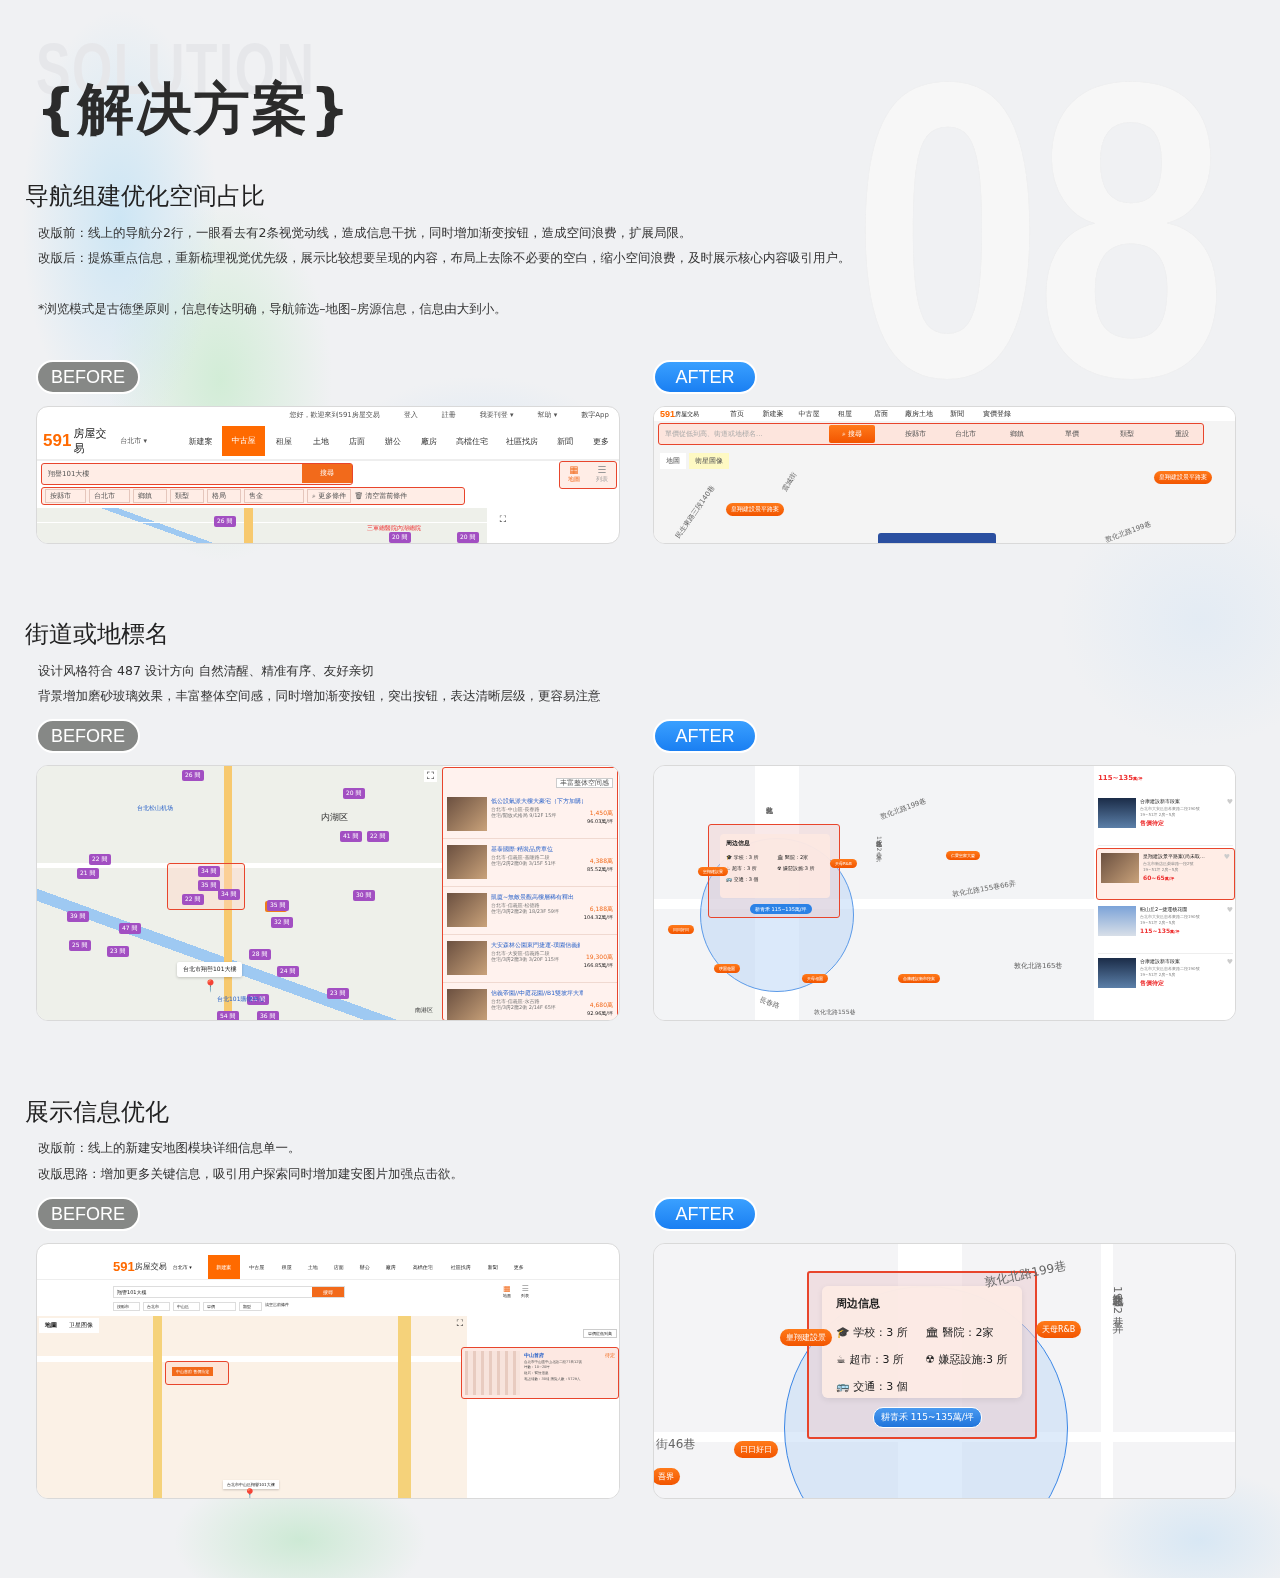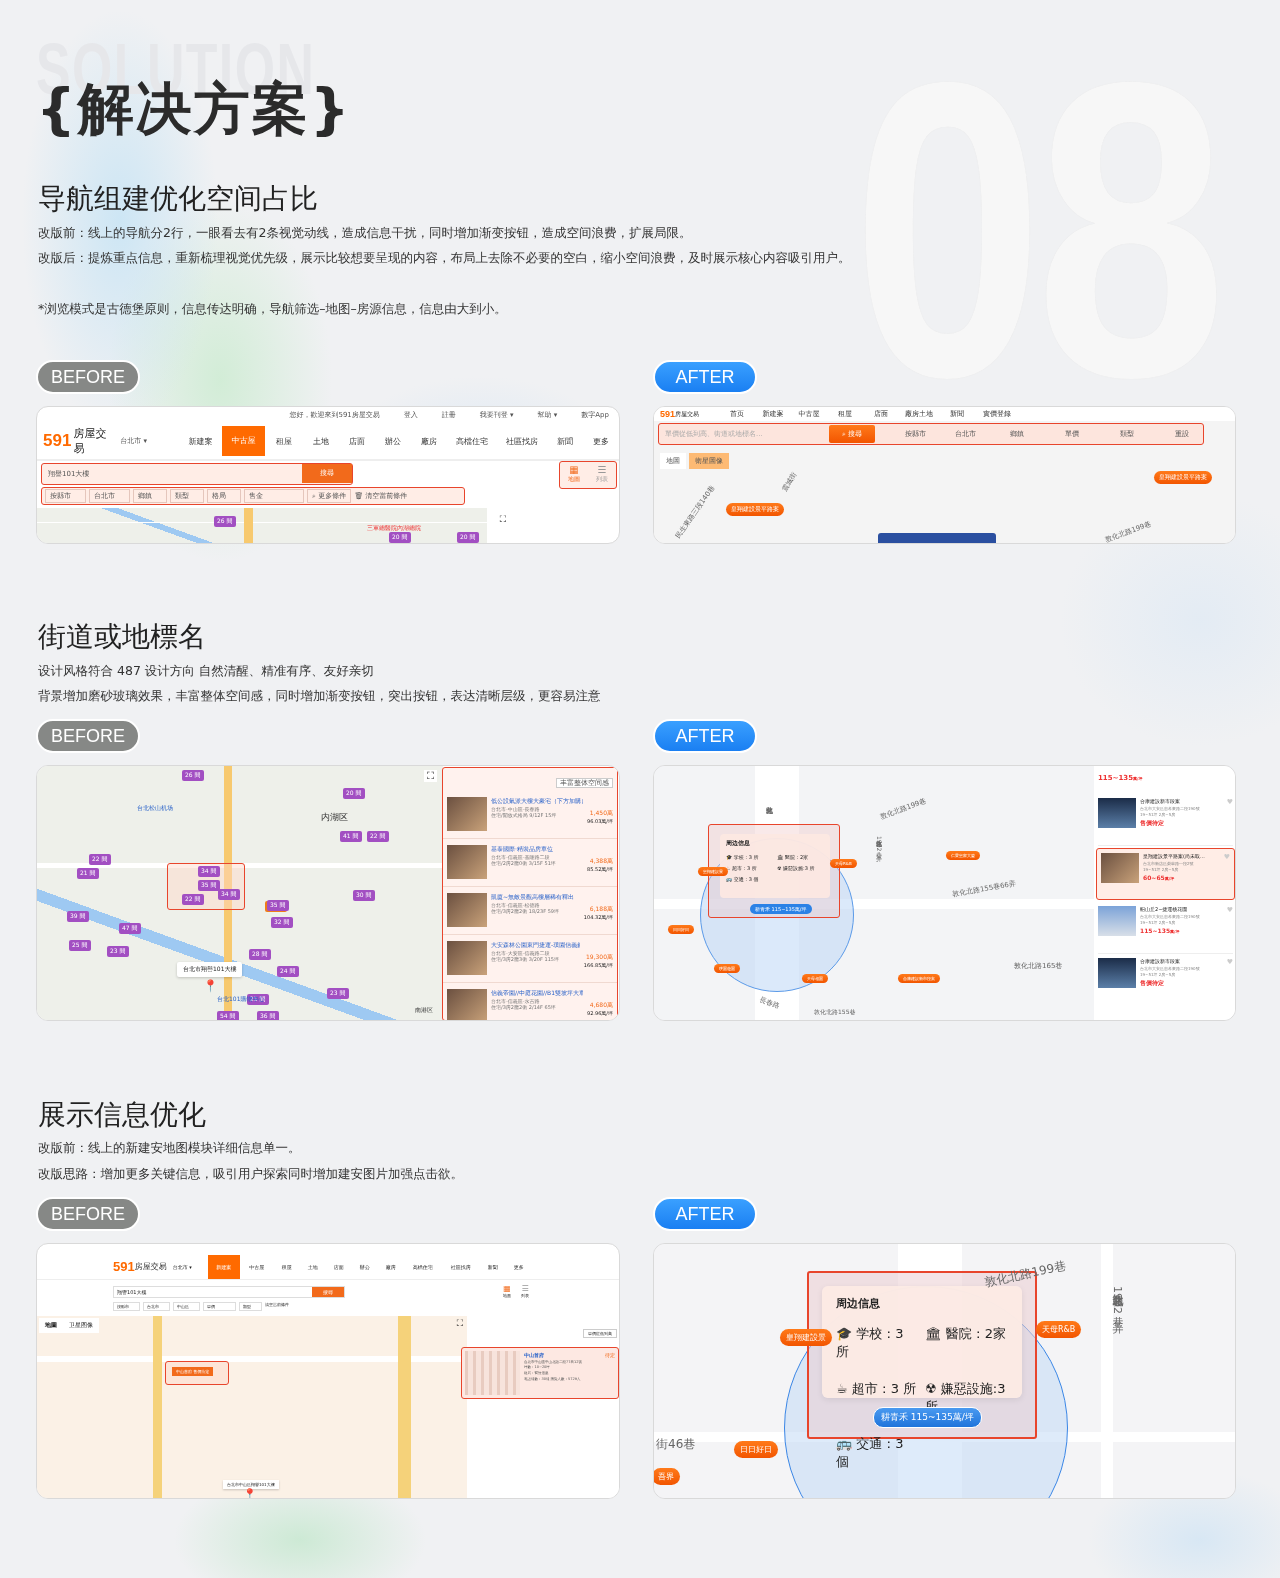--- a/index.html
+++ b/index.html
@@ -9,21 +9,21 @@
  radial-gradient(ellipse 140px 300px at 120px 220px,rgba(190,225,245,.7),transparent 70%),
  radial-gradient(ellipse 160px 260px at 220px 380px,rgba(200,235,205,.75),transparent 70%),
  radial-gradient(ellipse 200px 120px at 480px 460px,rgba(205,225,245,.55),transparent 70%),
  radial-gradient(ellipse 180px 100px at 300px 1540px,rgba(190,230,200,.7),transparent 70%),
  radial-gradient(ellipse 160px 100px at 1200px 1540px,rgba(200,225,245,.6),transparent 70%),
  radial-gradient(ellipse 200px 180px at 1200px 620px,rgba(215,230,245,.5),transparent 70%),
  #f0f1f3;}
 .bgnum{position:absolute;left:852px;top:20px;font-family:"Liberation Sans",sans-serif;font-weight:700;font-size:420px;line-height:1;color:#f7f7f7;letter-spacing:-10px;transform:scaleX(.82);transform-origin:left top;text-shadow:0 0 1px #e2e2e2}
 .bgword{position:absolute;left:36px;top:28px;font-family:"Liberation Sans",sans-serif;font-weight:700;font-size:72px;color:#e6e7ea;letter-spacing:2px;transform:scaleX(.72);transform-origin:left top}
 .title{position:absolute;left:36px;top:72px;font-size:56px;font-weight:700;color:#2b2b2b;letter-spacing:2px}
-.h2{position:absolute;left:38px;font-size:28px;color:#222;font-weight:400}
+.h2{position:absolute;left:25px;font-size:24px;color:#222;font-weight:400}
 .p{position:absolute;left:38px;font-size:12.5px;color:#333;line-height:1}
 .pill{position:absolute;width:104px;height:34px;border-radius:17px;color:#fff;font-size:18px;font-family:"Liberation Sans",sans-serif;display:flex;align-items:center;justify-content:center;border:2px solid #fff}
 .pill.before{background:#868886}
 .pill.after{background:linear-gradient(180deg,#3aa0ff,#1a7ff2)}
 .card{position:absolute;background:#fff;border:1px solid #d9d9d9;border-radius:12px;overflow:hidden}
 .hl{border:1.5px solid #e8452c;background:rgba(255,215,200,.45);border-radius:3px;position:absolute}
 .t8{font-size:8px;color:#333;white-space:nowrap}
 .t7{font-size:7px;color:#555;white-space:nowrap}
 .logo{font-family:"Liberation Sans",sans-serif;font-weight:700;color:#ff6a00}
 .mapbg{position:absolute;background:
@@ -125,21 +125,21 @@
     <span style="width:46px;height:18px;background:linear-gradient(180deg,#ff7a1a,#f25500);color:#fff;font-size:7px;text-align:center;line-height:18px;border-radius:2px">⌕ <span>搜尋</span></span>
     <span class="t7" style="margin-left:30px;width:50px">按縣市</span>
     <span class="t7" style="width:55px">台北市</span>
     <span class="t7" style="width:55px">鄉鎮</span>
     <span class="t7" style="width:55px">單價</span>
     <span class="t7" style="width:55px">類型</span>
     <span class="t7">重設</span>
   </div>
   <div style="position:absolute;left:6px;top:46px;display:flex;gap:3px">
     <span class="t7" style="background:#fff;padding:3px 6px">地圖</span>
-    <span class="t7" style="background:#fdba74;padding:3px 6px">衛星圖像</span>
+    <span class="t7" style="background:#fef9c3;padding:3px 6px">衛星圖像</span>
   </div>
   <span class="tag" style="left:72px;top:96px">皇翔建設景平路案</span>
   <span class="tag" style="left:500px;top:64px">皇翔建設景平路案</span>
   <span class="street" style="left:10px;top:100px;transform:rotate(-55deg);font-size:7px">民生東路三段140巷</span>
   <span class="street" style="left:125px;top:70px;transform:rotate(-60deg);font-size:7px">震城街</span>
   <span class="street" style="left:450px;top:120px;transform:rotate(-20deg);font-size:7px">敦化北路199巷</span>
   <div style="position:absolute;left:224px;top:126px;width:118px;height:12px;background:#2a4fa0;border-radius:3px"></div>
 </div>
 
 <div class="h2" style="top:618px">街道或地標名</div>
@@ -403,21 +403,21 @@
 
 <div class="card" style="left:653px;top:1243px;width:583px;height:256px;background:#f3f4f6">
   <div style="position:absolute;left:0;top:0;width:100%;height:100%;background:
    linear-gradient(90deg,transparent 42%,#fff 42%,#fff 53%,transparent 53%,transparent 77%,#fff 77%,#fff 79%,transparent 79%),
    linear-gradient(0deg,transparent 22%,#fff 22%,#fff 26%,transparent 26%),
    #f4f4f6">
     <div style="position:absolute;left:130px;top:42px;width:284px;height:284px;border-radius:50%;border:1.5px solid #3a86e6;background:rgba(195,218,245,.55)"></div>
     <div class="hl" style="left:153px;top:27px;width:230px;height:168px;background:rgba(235,205,210,.55);border-width:2px"></div>
     <div style="position:absolute;left:168px;top:42px;width:200px;height:112px;background:rgba(252,234,228,.97);border-radius:6px;padding:10px 14px;box-shadow:0 2px 6px rgba(0,0,0,.08)">
       <div style="font-size:11px;font-weight:700;margin-bottom:14px">周边信息</div>
-      <div style="display:grid;grid-template-columns:1fr 1fr;gap:19px 6px;font-size:13px">
+      <div style="display:grid;grid-template-columns:1fr 1fr;gap:12px 6px;font-size:11px">
         <span><span>🎓</span> <span>学校：3 所</span></span>
         <span><span>🏛</span> <span>醫院：2家</span></span>
         <span><span>☕</span> <span>超市：3 所</span></span>
         <span><span>☢</span> <span>嫌惡設施:3 所</span></span>
         <span><span>🚌</span> <span>交通：3 個</span></span>
       </div>
     </div>
     <span style="position:absolute;left:219px;top:163px;background:linear-gradient(180deg,#4a9af0,#1f74db);color:#fff;font-size:9px;padding:3px 7px;border-radius:10px;border:1px solid #fff">耕青禾 115~135萬/坪</span>
     <span class="tag" style="left:126px;top:85px;font-size:8px;padding:3px 6px;border-radius:10px">皇翔建設景</span>
     <span class="tag" style="left:382px;top:77px;font-size:8px;padding:3px 6px;border-radius:10px">天母R&amp;B</span>

